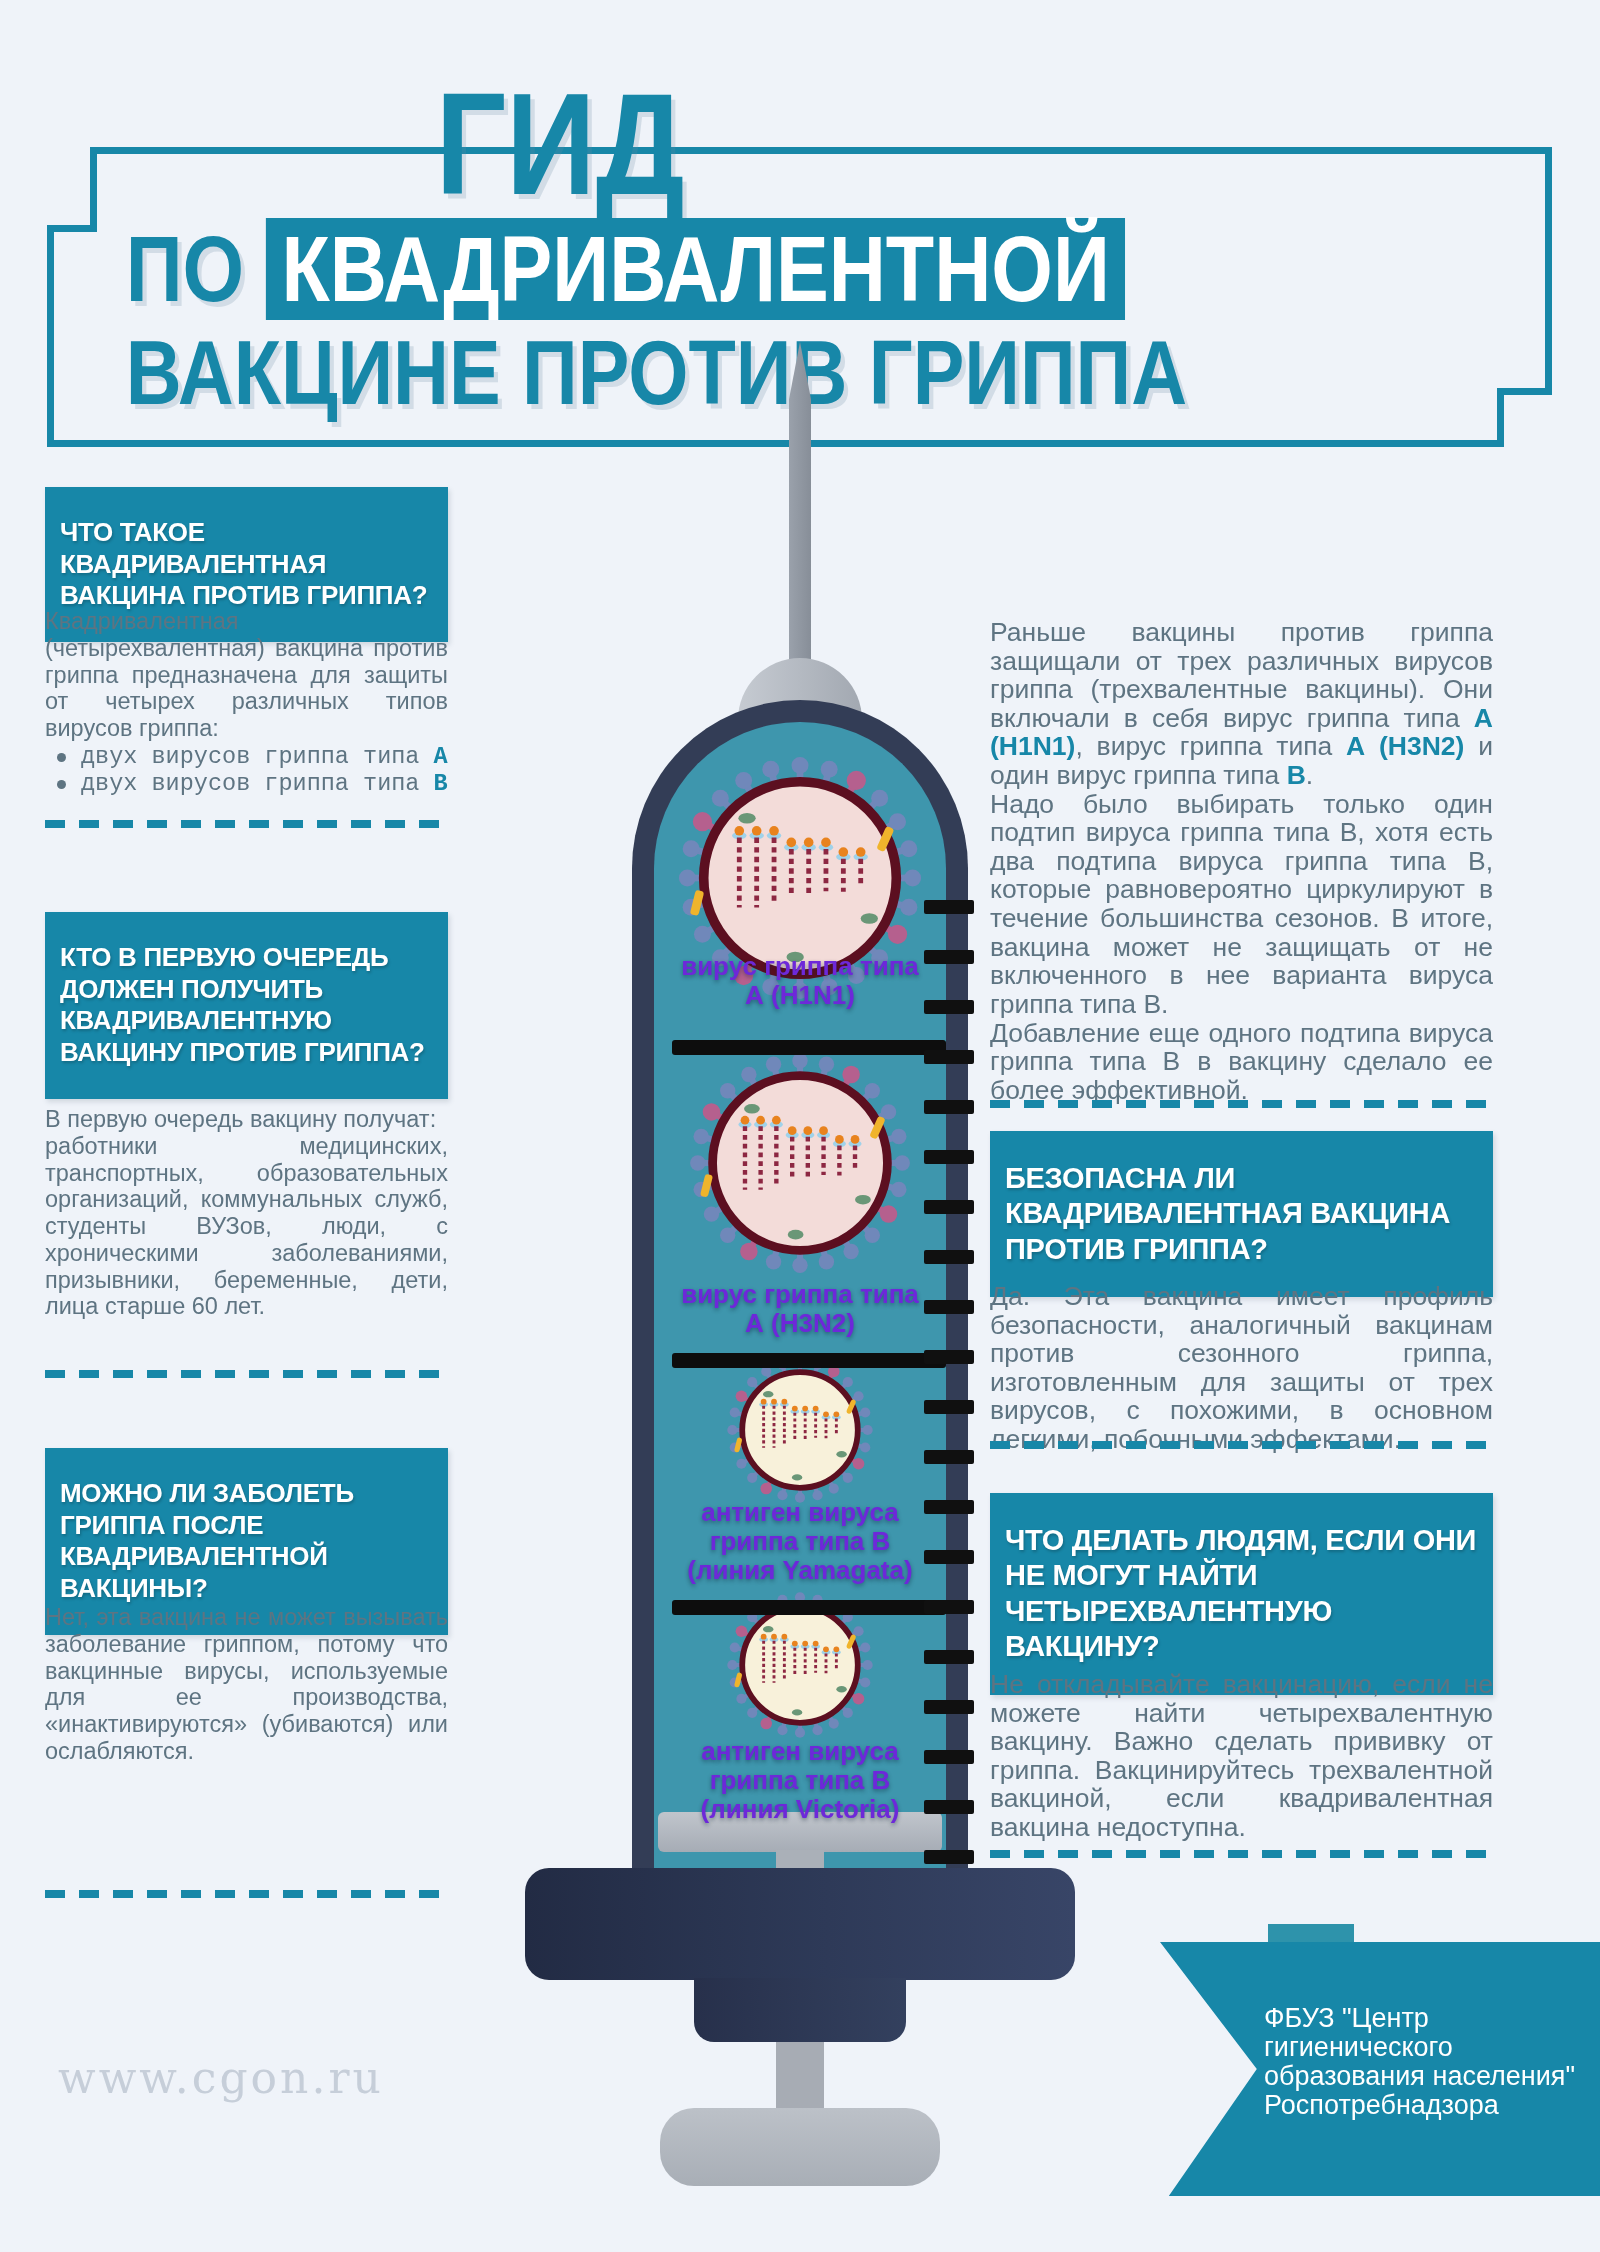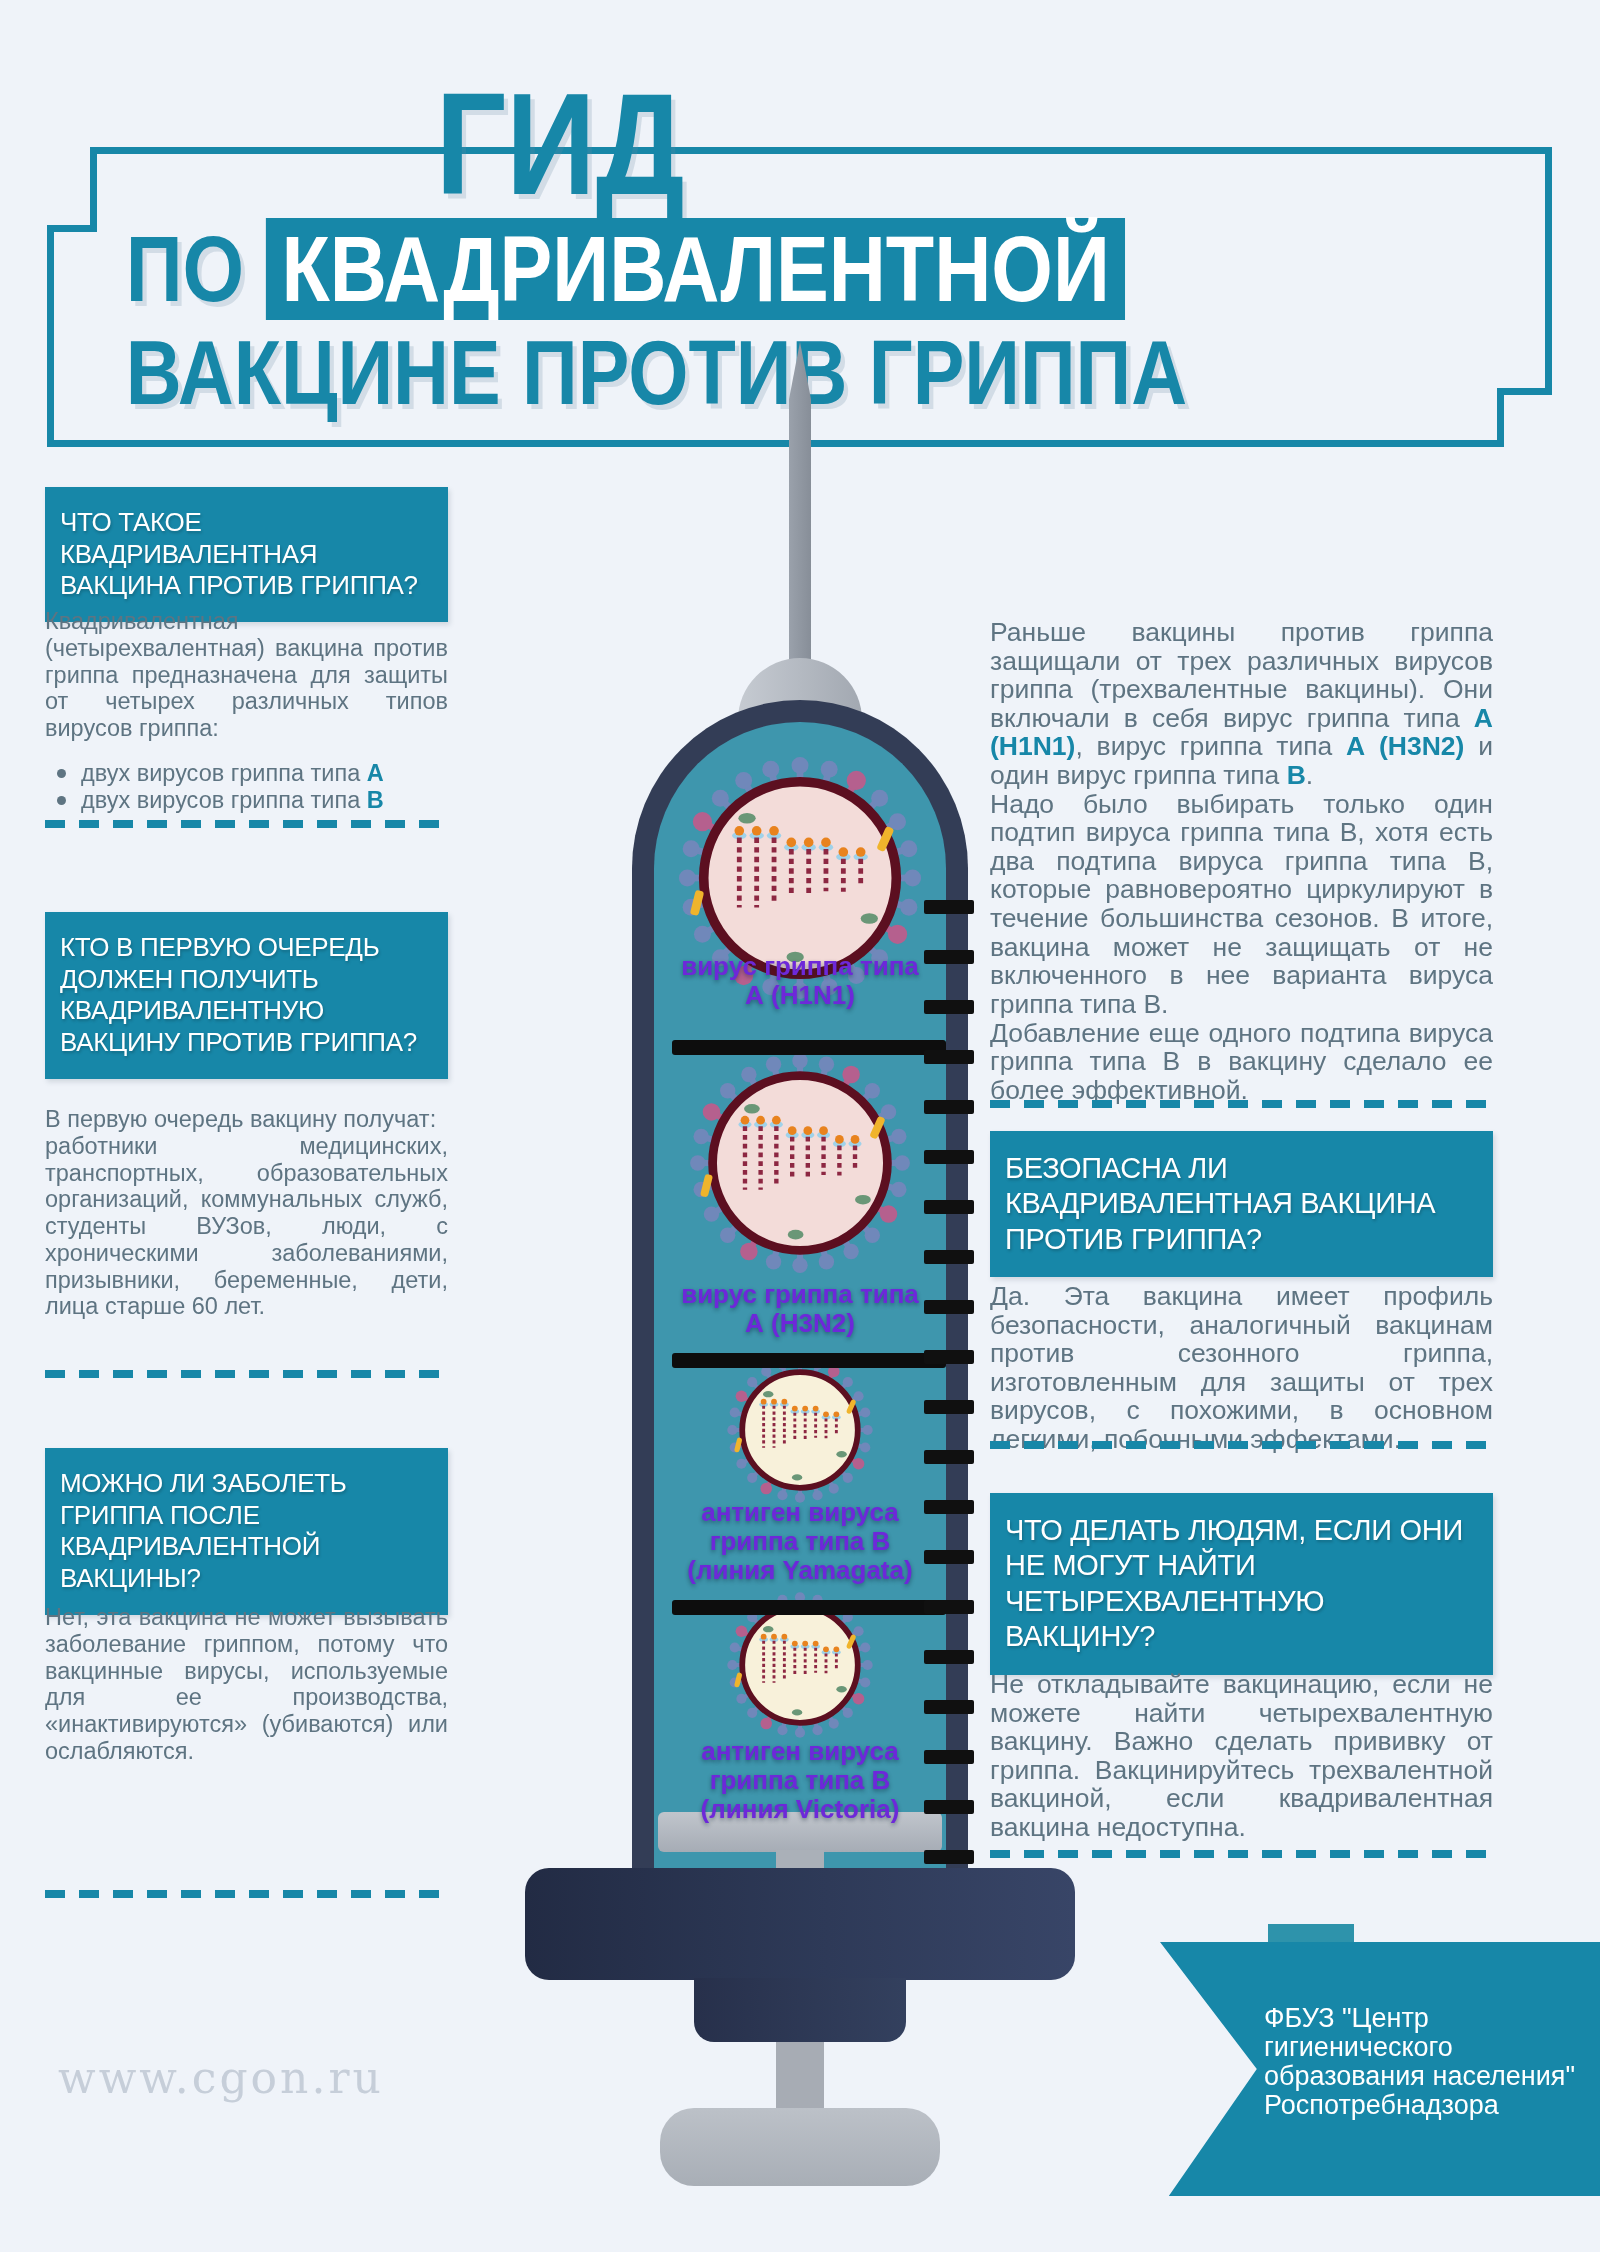--- a/index.html
+++ b/index.html
@@ -12,31 +12,31 @@
   
   .t-line{position:absolute;left:55px;width:1010px;text-align:center;color:#1787a8;font-weight:700;
           transform:scaleX(.86);transform-origin:50% 0;white-space:nowrap;
           text-shadow:5px 5px 0 rgba(110,140,165,.22);}
   .t1{top:84px;font-size:145px;line-height:120px;}
   .t2{top:218px;font-size:92px;line-height:102px;height:102px;}
   .t2 .hl{display:inline-block;background:#1787a8;color:#fff;padding:0 18px;line-height:102px;text-shadow:none;}
   .t3{top:326px;font-size:90px;line-height:94px;}
 
   
-  .h-box{position:absolute;background:#1787a8;color:#fff;font-weight:400;line-height:1.22;
-         padding:20px 15px;box-sizing:border-box;text-shadow:1px 2px 3px rgba(0,0,0,.22);
+  .h-box{position:absolute;background:#1787a8;color:#fff;font-weight:700;line-height:1.22;
+         padding:30px 15px;box-sizing:border-box;text-shadow:1px 2px 3px rgba(0,0,0,.22);
          box-shadow:2px 3px 5px rgba(40,60,80,.15);}
   .h-l{left:45px;width:403px;font-size:26px;letter-spacing:-.3px;}
   .h-r{left:990px;width:503px;font-size:29px;letter-spacing:-.3px;}
   .body-txt{position:absolute;color:#5e7482;text-align:justify;}
   .b-l{left:45px;width:403px;font-size:23.5px;line-height:1.14;}
   .b-r{left:990px;width:503px;font-size:26.5px;line-height:1.08;}
   .body-txt p{margin:0;}
   .em{color:#1787a8;font-weight:700;}
-  ul.blt{list-style:none;margin:18px 0 0 0;padding:0;}
+  ul.blt{list-style:none;margin:2px 0 0 0;padding:0;font-family:Liberation Mono, monospace;}
   ul.blt li{position:relative;padding-left:36px;text-align:left;}
   ul.blt li:before{content:"";position:absolute;left:12px;top:9px;width:9px;height:9px;border-radius:50%;background:#5e7482;}
   .dash{position:absolute;height:8px;background:repeating-linear-gradient(90deg,#1787a8 0 20px,transparent 20px 34px);}
 
   
   .needle{position:absolute;left:789px;top:342px;width:22px;height:358px;
           background:linear-gradient(90deg,#9aa1ab,#878e98);
           clip-path:polygon(50% 0,100% 16%,100% 100%,0 100%,0 16%);}
   .hub{position:absolute;left:738px;top:658px;width:124px;height:92px;
        background:linear-gradient(90deg,#c6cbd2,#a2a8b1);border-radius:62px 62px 10px 10px;}

